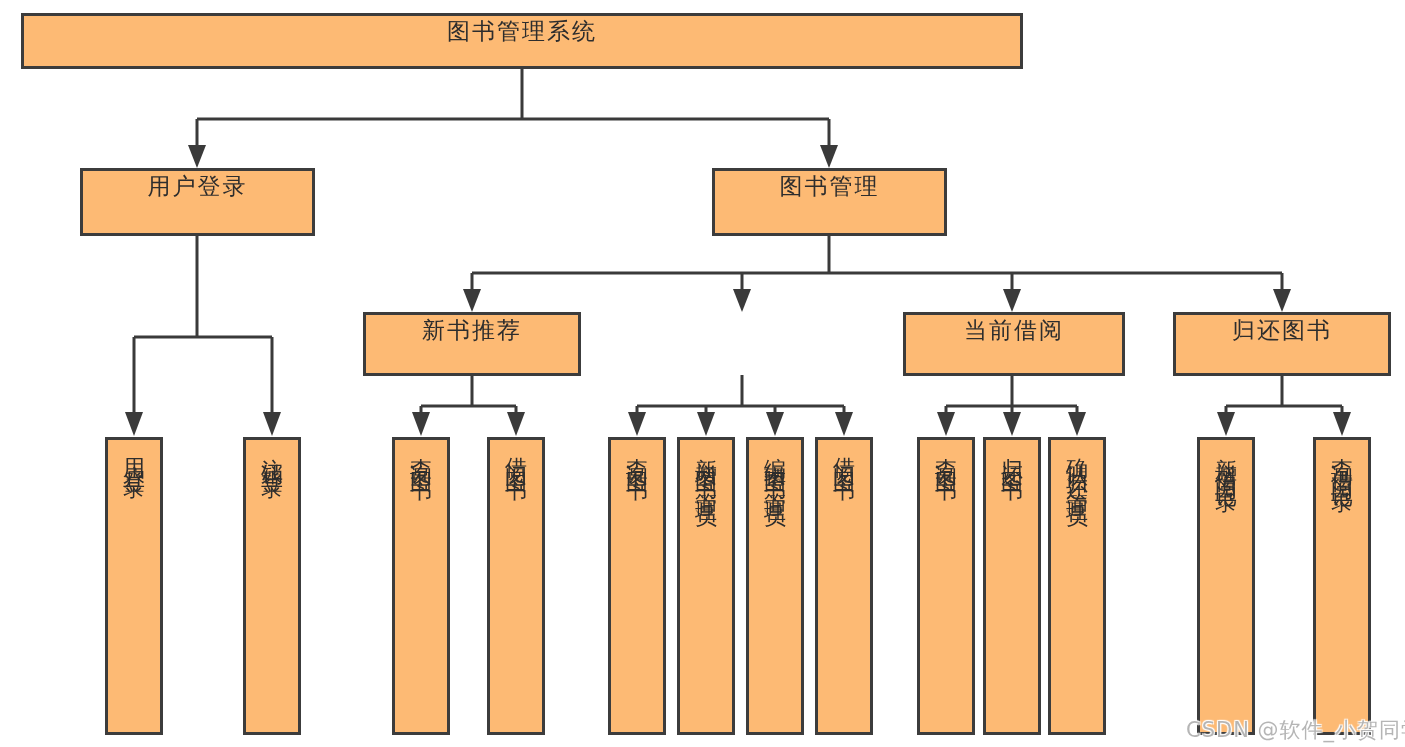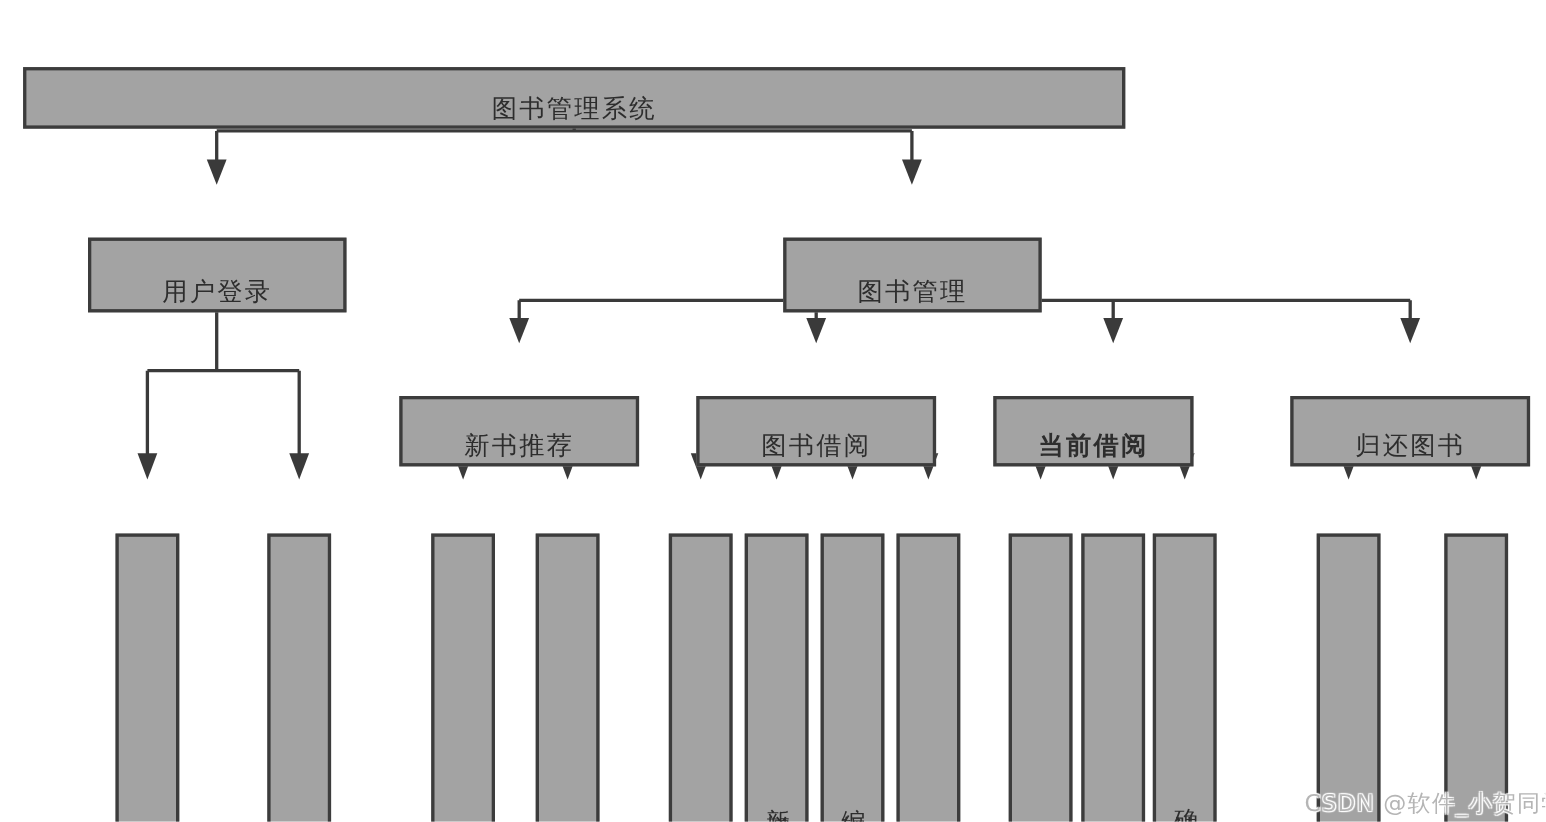--- a/index.html
+++ b/index.html
@@ -27,26 +27,25 @@
     fill: none;
   }
   .connectors polygon {
     fill: #3a3a3a;
     stroke: none;
   }
 
   .box {
     position: absolute;
     border: 3px solid #3c3c3c;
-    background: #a3a3a3;
+    background: #fdba74;
     display: flex;
-    align-items: flex-end;
+    align-items: flex-start;
     justify-content: center;
     color: #2d2d2d;
-    margin-top: 48px;
   }
 
   .hlabel {
     font-size: 23px;
     letter-spacing: 2px;
     color: #2d2d2d;
     white-space: nowrap;
   }
 
   .leaf .vtext {
@@ -59,21 +58,21 @@
     white-space: nowrap;
   }
 
   
   .n-root   { left: 21px;   top: 13px;  width: 1002px; height: 56px; }
   .n-login  { left: 80px;   top: 168px; width: 235px;  height: 68px; }
   .n-mgmt   { left: 712px;  top: 168px; width: 235px;  height: 68px; }
 
   .n-rec    { left: 363px;  top: 312px; width: 218px;  height: 64px; }
   .n-bor    { left: 633px;  top: 312px; width: 218px;  height: 64px; }
-  .n-cur    { left: 903px;  top: 312px; width: 182px;  height: 64px; font-weight: bold; }
+  .n-cur    { left: 903px;  top: 312px; width: 222px;  height: 64px; }
   .n-log    { left: 1173px; top: 312px; width: 218px;  height: 64px; }
 
   .leaf { top: 437px; width: 58px; height: 298px; }
   .lf-1  { left: 105px; }
   .lf-2  { left: 243px; }
   .lf-3  { left: 392px; }
   .lf-4  { left: 487px; }
   .lf-5  { left: 608px; }
   .lf-6  { left: 677px; }
   .lf-7  { left: 746px; }
@@ -144,23 +143,20 @@
   <div class="box n-login">
     <span class="hlabel">用户登录</span>
   </div>
   <div class="box n-rec">
     <span class="hlabel">新书推荐</span>
   </div>
 
   <div class="box n-mgmt">
     <span class="hlabel">图书管理</span>
   </div>
-  <div class="box n-bor">
-    <span class="hlabel">图书借阅</span>
-  </div>
   <div class="box n-cur">
     <span class="hlabel">当前借阅</span>
   </div>
   <div class="box n-log">
     <span class="hlabel">归还图书</span>
   </div>
 
   <div class="box leaf lf-1">
     <span class="vtext">用户登录</span>
   </div>

